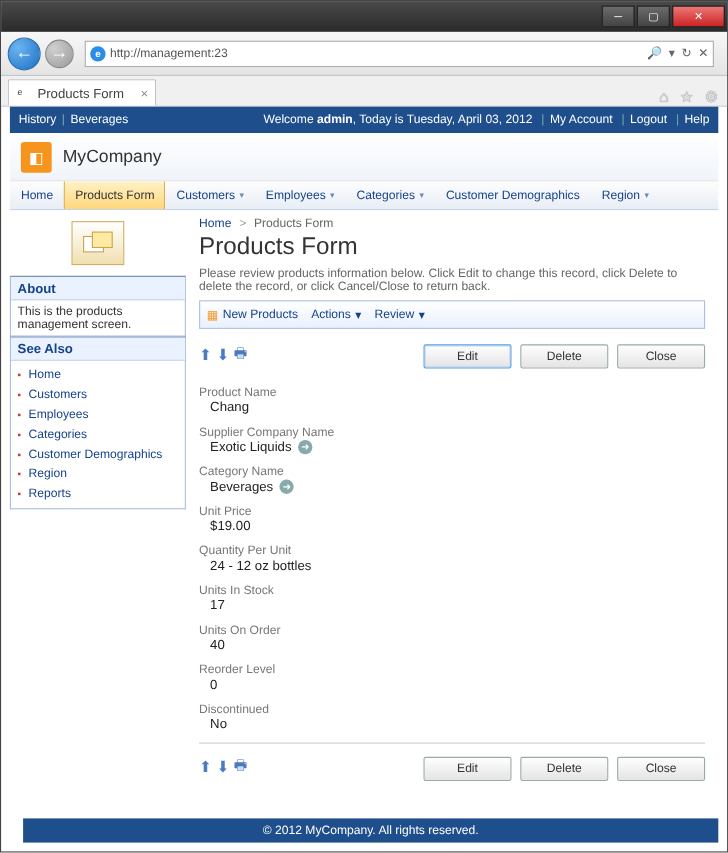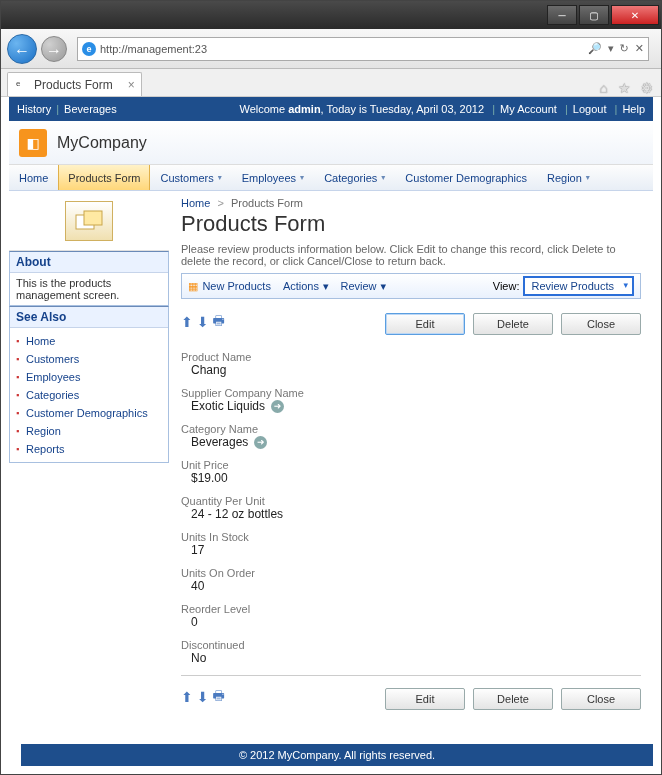--- a/index.html
+++ b/index.html
@@ -197,24 +197,20 @@
           <span>New Products</span>
         </span>
         <span class="tbitem">
           <span>Actions</span>
               <span class="car">▾</span>
         </span>
         <span class="tbitem">
           <span>Review</span>
               <span class="car">▾</span>
         </span>
-        <span class="vsel">
-          <span>View:</span>
-          <span class="sel">Review Products</span>
-        </span>
       </div>
 
       <div class="toprow">
         <div class="navarrows">
           <span class="arr">⬆</span>
           <span class="arr">⬇</span>
           <span class="prn">🖶</span>
         </div>
         <div class="buttonrow">
           <div class="btn primary">Edit</div>

